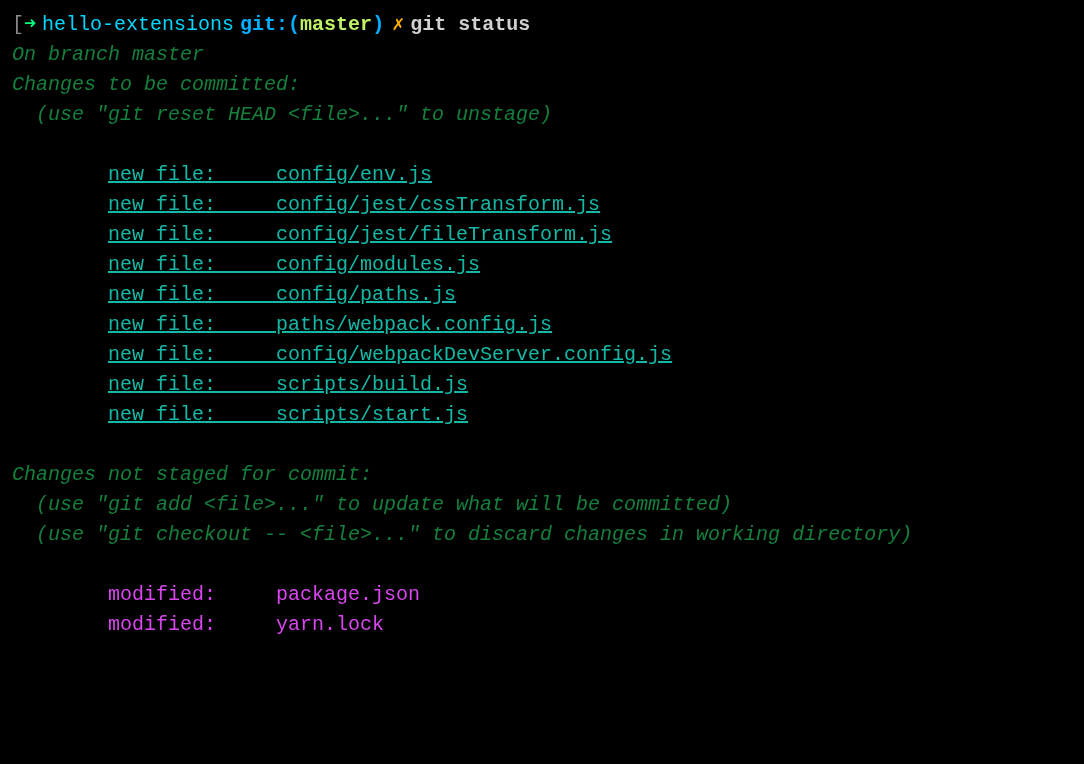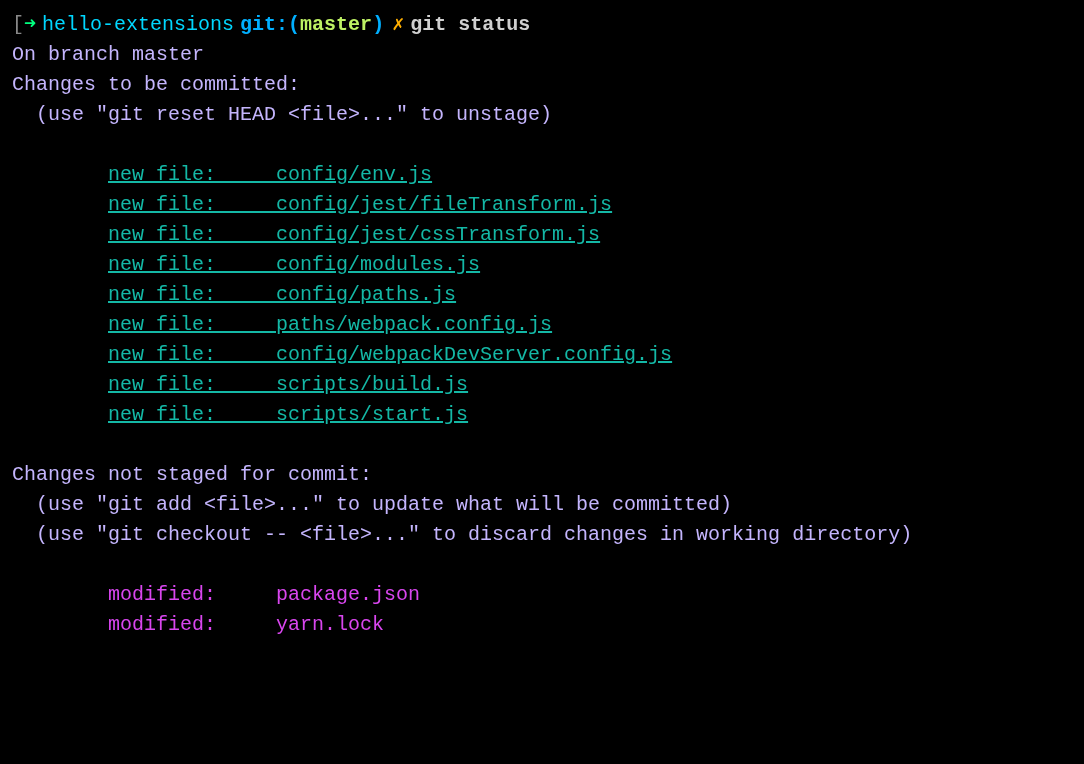--- a/index.html
+++ b/index.html
@@ -24,21 +24,21 @@
       align-items: baseline;
     }
     .bracket { color: #888; }
     .arrow { color: #00ff7f; font-weight: bold; margin-right: 6px; }
     .dir { color: #00d7ff; font-weight: normal; margin-right: 6px; }
     .git-label { color: #00afff; font-weight: bold; }
     .paren { color: #00afff; font-weight: bold; }
     .branch { color: #bef264; font-weight: bold; }
     .dirty { color: #ffaf00; font-weight: bold; margin-left: 8px; margin-right: 6px; }
     .command { color: #d0d0d0; font-weight: bold; }
-    .output-line { color: #c4b5fd; white-space: pre; }
+    .output-line { color: #15803d; white-space: pre; font-style: italic; }
     .blank-line { height: 1.5em; }
     .staged-line {
       color: #14b8a6;
       white-space: pre;
       text-decoration: underline;
     }
     .unstaged-line {
       color: #d946ef;
       white-space: pre;
     }
@@ -59,22 +59,22 @@
 </div>
 
 <div class="output-line">On branch master</div>
 <div class="output-line">Changes to be committed:</div>
 <div class="output-line">  (use "git reset HEAD &lt;file&gt;..." to unstage)</div>
 
 <div class="blank-line"></div>
 
 <div id="staged-list">
     <div class="staged-line indent-2">new file:     config/env.js</div>
+    <div class="staged-line indent-2">new file:     config/jest/cssTransform.js</div>
     <div class="staged-line indent-2">new file:     config/jest/fileTransform.js</div>
-    <div class="staged-line indent-2">new file:     config/jest/cssTransform.js</div>
     <div class="staged-line indent-2">new file:     config/modules.js</div>
     <div class="staged-line indent-2">new file:     config/paths.js</div>
     <div class="staged-line indent-2">new file:     paths/webpack.config.js</div>
     <div class="staged-line indent-2">new file:     config/webpackDevServer.config.js</div>
     <div class="staged-line indent-2">new file:     scripts/build.js</div>
     <div class="staged-line indent-2">new file:     scripts/start.js</div>
   </div>
 
 <div class="blank-line"></div>
 

